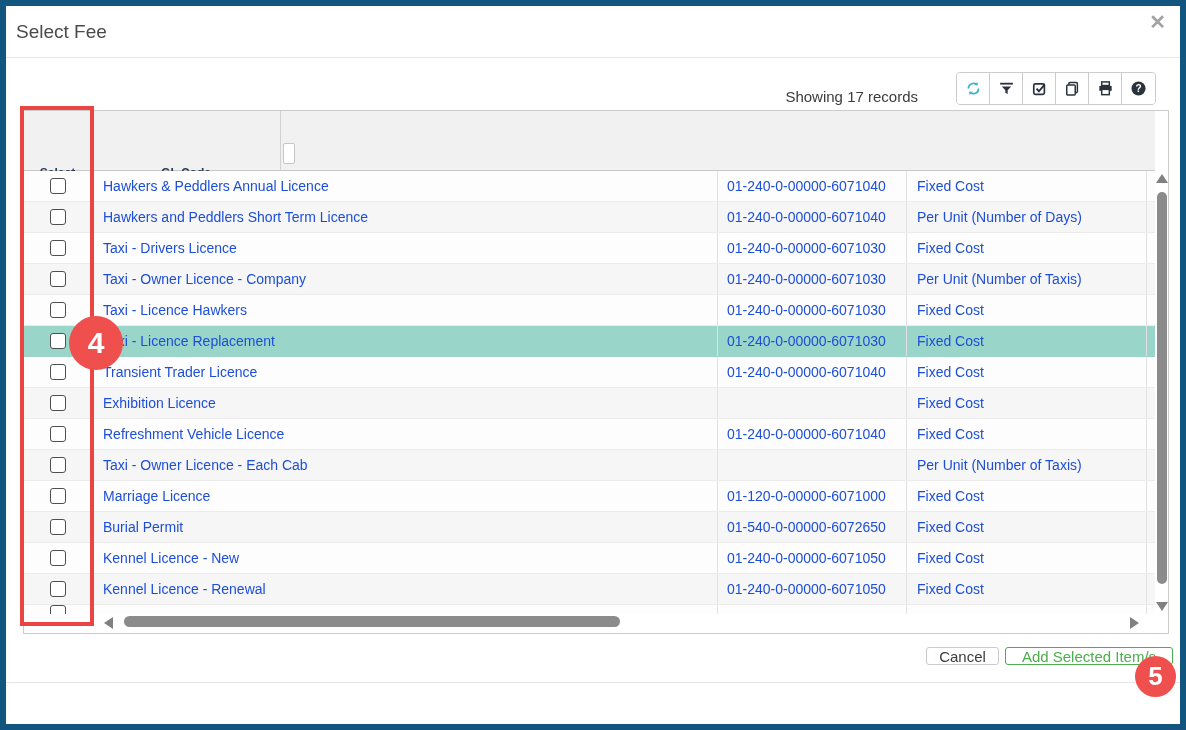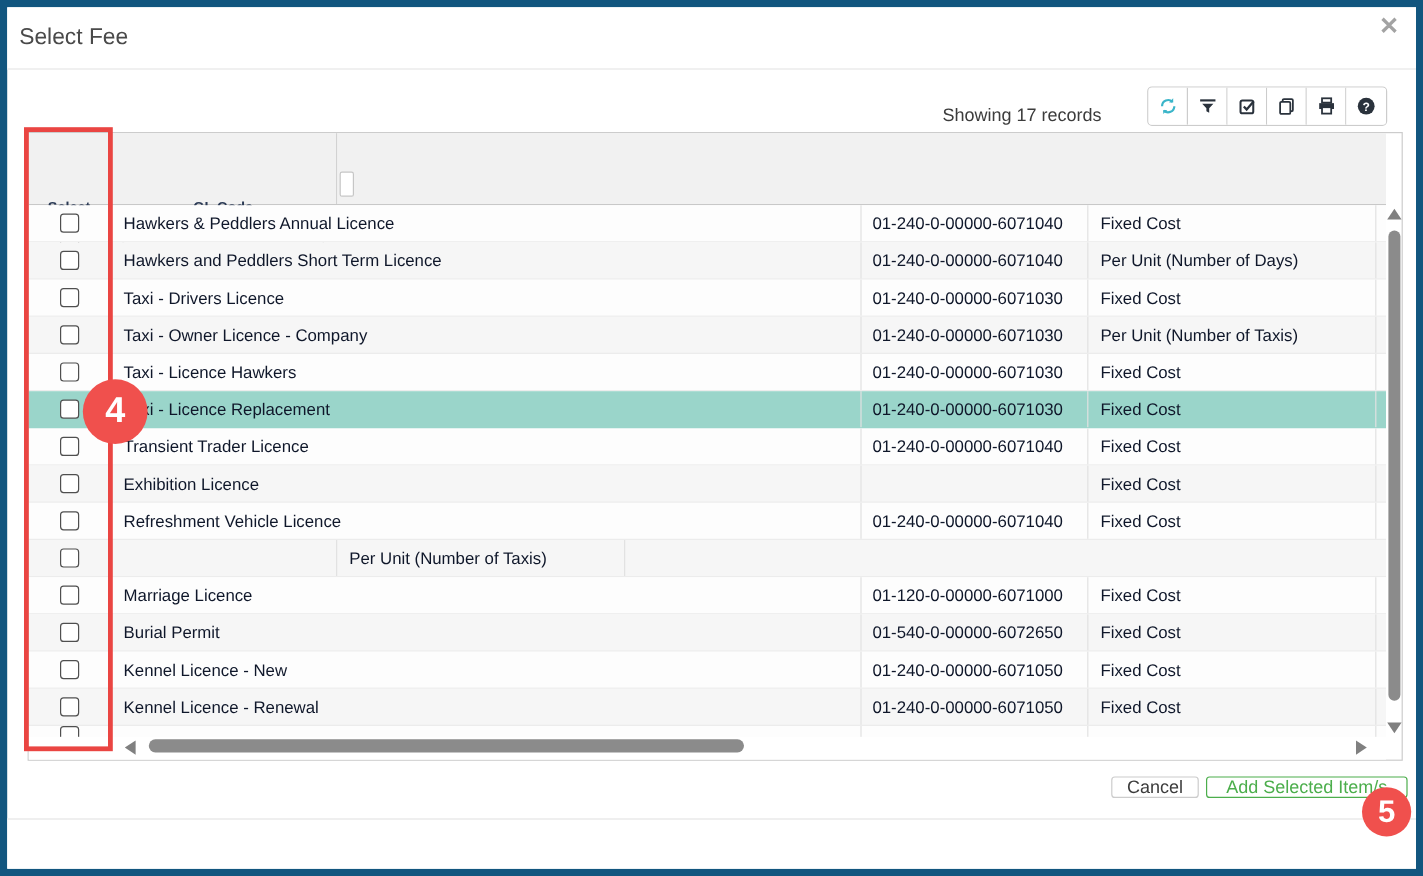--- a/index.html
+++ b/index.html
@@ -25,21 +25,21 @@
   .ghead .hstub { background:#f1f1f1; }
   .hcol { border-right:1px solid #d2d2d2; position:relative; }
   .hcol:last-child { border-right:none; }
   .hlabel { display:block; text-align:center; font-size:12px; font-weight:bold; color:#2b3a55; padding-top:7px; height:30px;margin-top:48px; }
   .hfilter { display:block; margin:1px 10px 0 10px; height:21px; width:calc(100% - 20px); border:1px solid #c6c6c6; border-radius:2px; box-shadow:inset 0 1px 2px rgba(0,0,0,.08); font-size:13px; padding:0 4px; background:#fff; }
   .hfilter-mini { position:absolute; left:2px; top:32px; width:12px; height:21px; background:#fff; border:1px solid #c6c6c6; border-radius:2px; }
   .w-select { width:68px; } .w-name { width:626px; } .w-gl { width:189px; } .w-fee { width:240px; } .w-stub { width:8px; }
   .hchk { margin:3px auto 0 auto; }
   
   .gbody { position:absolute; left:0; top:60px; width:1131px; }
-  .grow { display:flex; height:31px; line-height:30px; font-size:14px; color:#0f172a; background:#fdfdfd; border-bottom:1px solid #ececec; }
+  .grow { display:flex; height:31px; line-height:30px; font-size:14px; color:#1d4ed8; background:#fdfdfd; border-bottom:1px solid #ececec; }
   .grow:nth-child(even) { background:#f6f6f6; }
   .grow.highlighted { background:#9ad5ca; border-bottom-color:#9ad5ca; }
   .cell { border-right:1px solid #e2e2e2; overflow:hidden; white-space:nowrap; }
   .cell.c-select { display:flex; align-items:center; justify-content:center; }
   .cell.c-name { padding-left:11px; }
   .cell.c-gl { padding-left:9px; }
   .cell.c-fee { padding-left:10px; }
   .cell.c-stub { border-right:none; }
   .partial-row { display:flex; height:10px; overflow:hidden; background:#fdfdfd; }
   .partial-row .cell { height:10px; display:flex; justify-content:center; }
@@ -225,20 +225,21 @@
     </div>
     <div class="cell c-name w-name">Refreshment Vehicle Licence</div>
     <div class="cell c-gl w-gl">01-240-0-00000-6071040</div>
     <div class="cell c-fee w-fee">Fixed Cost</div>
     <div class="cell c-stub w-stub"></div>
   </div>
         <div class="grow">
     <div class="cell c-select w-select">
       <span class="chk"></span>
     </div>
+    <div class="cell c-name w-name">Taxi - Owner Licence - Each Cab</div>
     <div class="cell c-gl w-gl"></div>
     <div class="cell c-fee w-fee">Per Unit (Number of Taxis)</div>
     <div class="cell c-stub w-stub"></div>
   </div>
         <div class="grow">
     <div class="cell c-select w-select">
       <span class="chk"></span>
     </div>
     <div class="cell c-name w-name">Marriage Licence</div>
     <div class="cell c-gl w-gl">01-120-0-00000-6071000</div>

